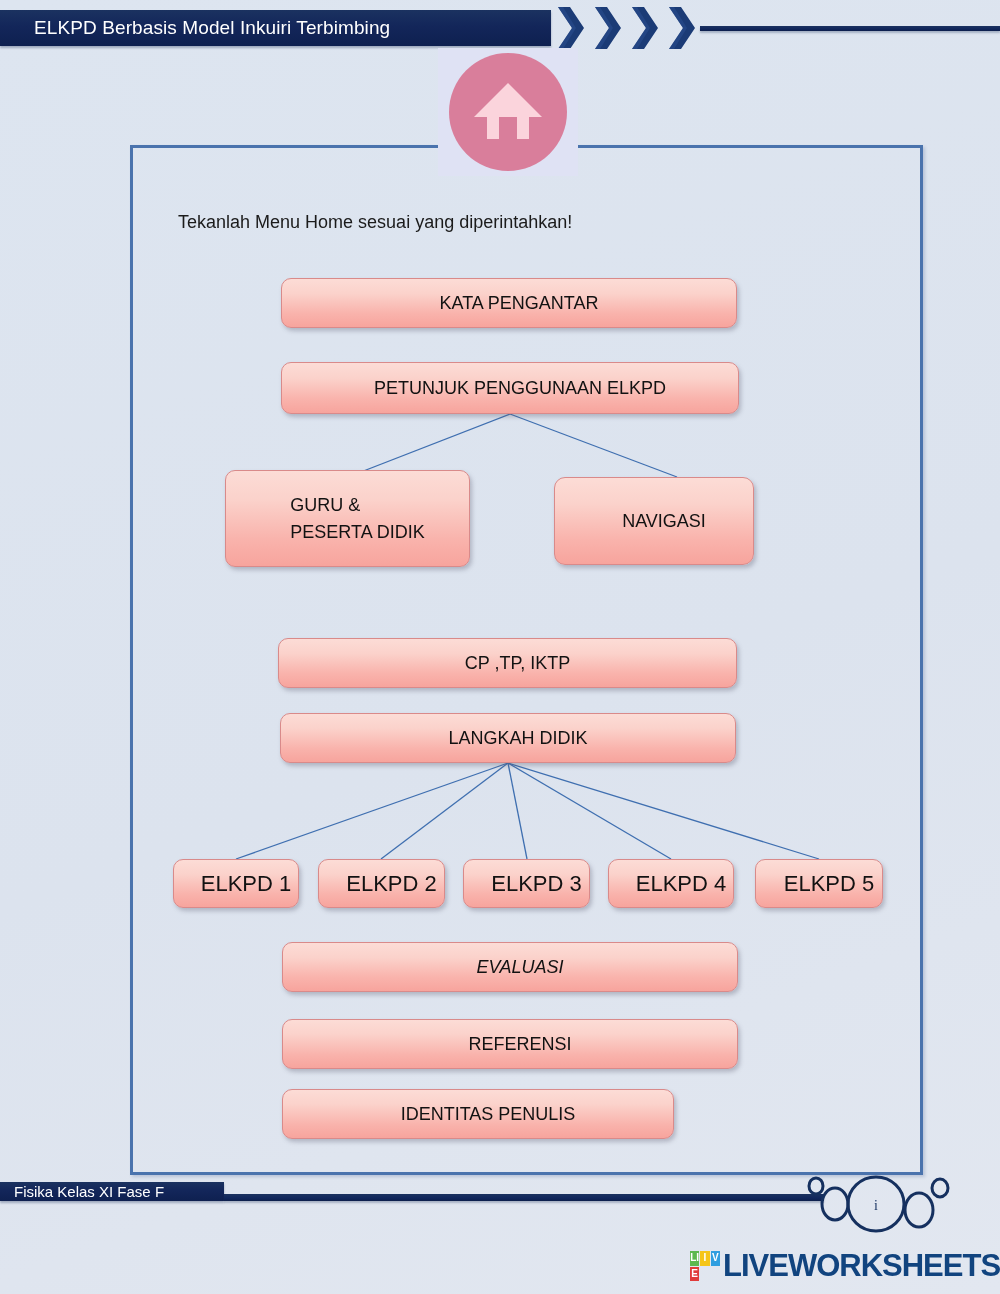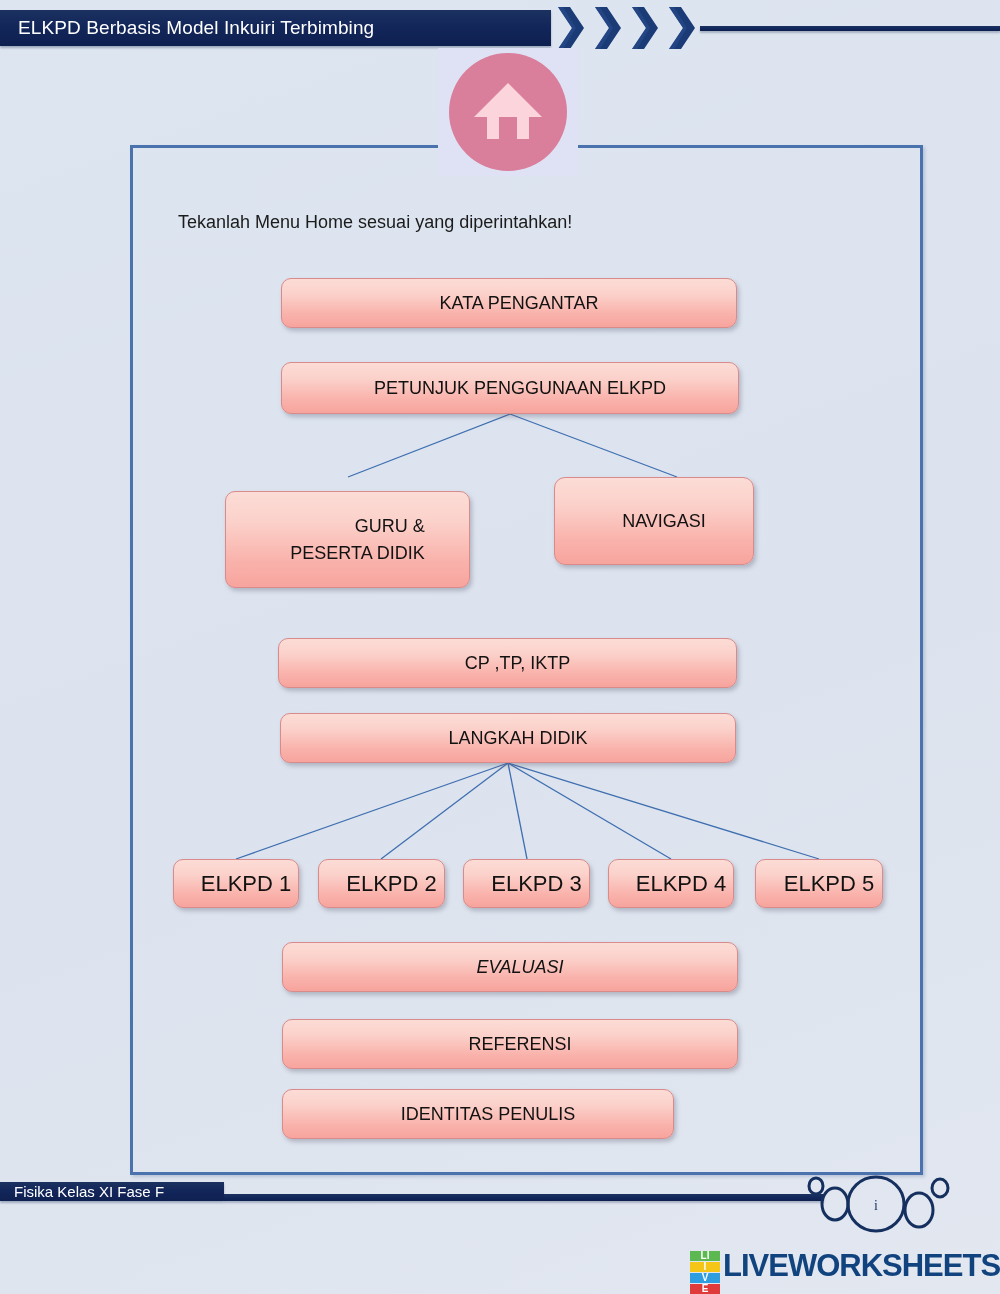--- a/index.html
+++ b/index.html
@@ -32,21 +32,21 @@
     height: 36px;
     background: linear-gradient(180deg, #1b3260 0%, #13265a 45%, #0e2050 100%);
     box-shadow: 0 2px 2px rgba(40,60,100,.35);
     display: flex;
     align-items: center;
   }
   #header-title {
     color: #ffffff;
     font-size: 19px;
     letter-spacing: .1px;
-    padding-left: 18px;
+    padding-left: 34px;
     white-space: nowrap;
   }
   #header-rule {
     position: absolute;
     left: 700px; top: 26px;
     width: 300px;
     height: 5px;
     background: linear-gradient(180deg, #1b3260 0%, #10265c 60%, #0d1f4c 100%);
     box-shadow: 0 2px 2px rgba(40,60,100,.3);
   }
@@ -111,21 +111,21 @@
     box-sizing: border-box;
     border: 1px solid #d98a8a;
     border-radius: 10px;
     background: linear-gradient(180deg, #fcdcd6 0%, #fbd2cb 30%, #f9b3ac 72%, #f7a49d 100%);
     box-shadow: 2px 3px 4px rgba(90,90,110,.34);
     color: #121212;
     font-size: 18px;
     display: flex;
     align-items: center;
     justify-content: center;
-    text-align: right;
+    text-align: left;
     line-height: 1.45;
     cursor: pointer;
     white-space: pre-line;
     padding-left: 20px;
   }
   .mbtn.small { font-size: 22px; }
 
   
   #footer-band {
     position: absolute;
@@ -162,21 +162,21 @@
   #lw-logo {
     position: absolute;
     left: 690px; top: 1248px;
     display: flex;
     align-items: center;
   }
   #lw-grid {
     width: 30px;
     height: 30px;
     display: grid;
-    grid-template-columns: 1fr;
+    grid-template-columns: 1fr 1fr 1fr;
     grid-template-rows: 1fr 1fr;
     gap: 1px;
     margin-right: 3px;
   }
   #lw-grid div {
     display: flex;
     align-items: center;
     justify-content: center;
     font-size: 10px;
     font-weight: bold;
@@ -240,21 +240,21 @@
     <line x1="508" y1="763" x2="381" y2="859" stroke="#3f6fb0" stroke-width="1.3"></line>
     <line x1="508" y1="763" x2="527" y2="859" stroke="#3f6fb0" stroke-width="1.3"></line>
     <line x1="508" y1="763" x2="671" y2="859" stroke="#3f6fb0" stroke-width="1.3"></line>
     <line x1="508" y1="763" x2="819" y2="859" stroke="#3f6fb0" stroke-width="1.3"></line>
   </svg>
 
   <div class="mbtn" style="left:281px; top:278px; width:456px; height:50px;">KATA PENGANTAR</div>
 
   <div class="mbtn" style="left:281px; top:362px; width:458px; height:52px;">PETUNJUK PENGGUNAAN ELKPD</div>
 
-  <div class="mbtn" style="left:225px; top:491px; width:245px; height:97px;">GURU &amp;
+  <div class="mbtn" style="left:225px; top:470px; width:245px; height:97px;">GURU &amp;
 PESERTA DIDIK</div>
 
   <div class="mbtn" style="left:554px; top:477px; width:200px; height:88px;border-radius:11px;">NAVIGASI</div>
 
   <div class="mbtn" style="left:278px; top:638px; width:459px; height:50px;">CP ,TP, IKTP</div>
 
   <div class="mbtn" style="left:280px; top:713px; width:456px; height:50px;">LANGKAH DIDIK</div>
 
   <div class="mbtn small" style="left:173px; top:859px; width:126px; height:49px;">ELKPD 1</div>
   <div class="mbtn small" style="left:318px; top:859px; width:127px; height:49px;">ELKPD 2</div>

